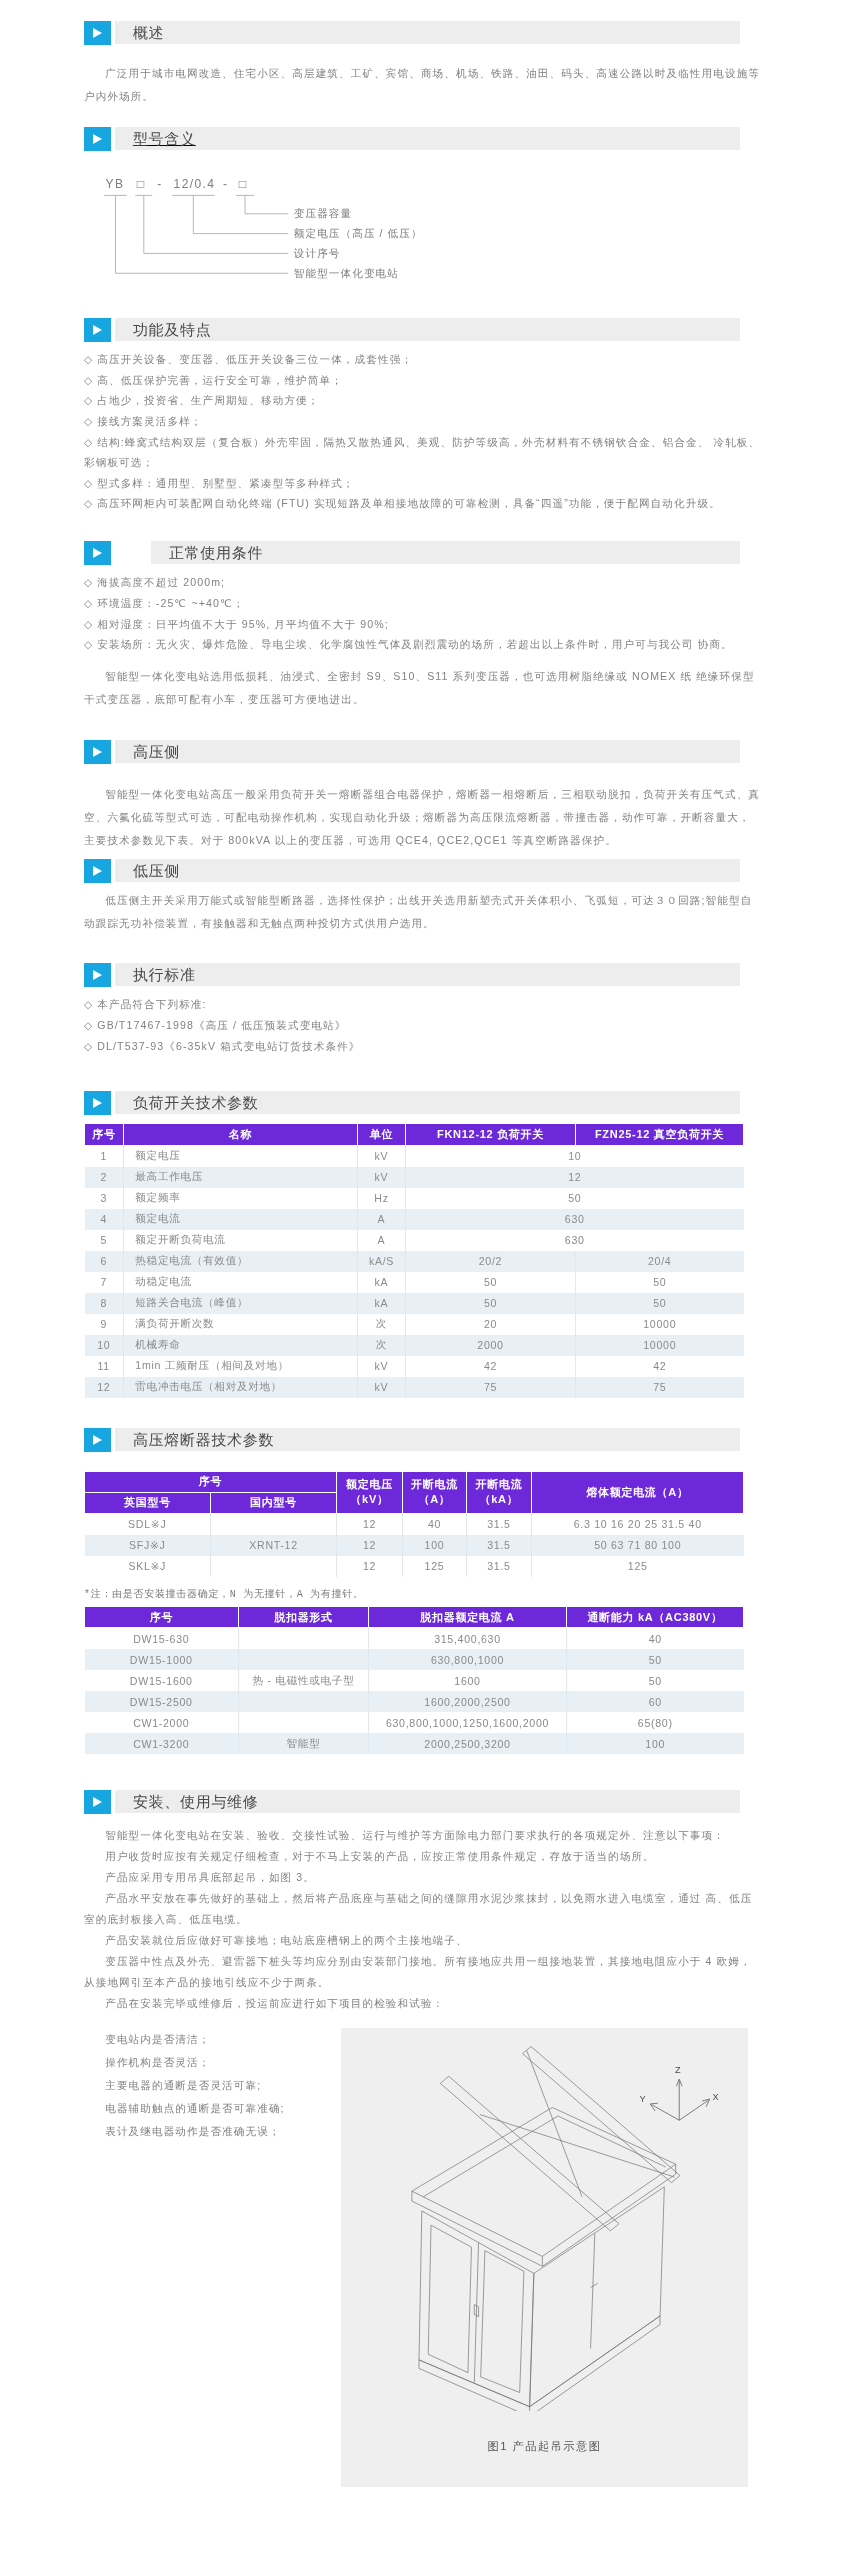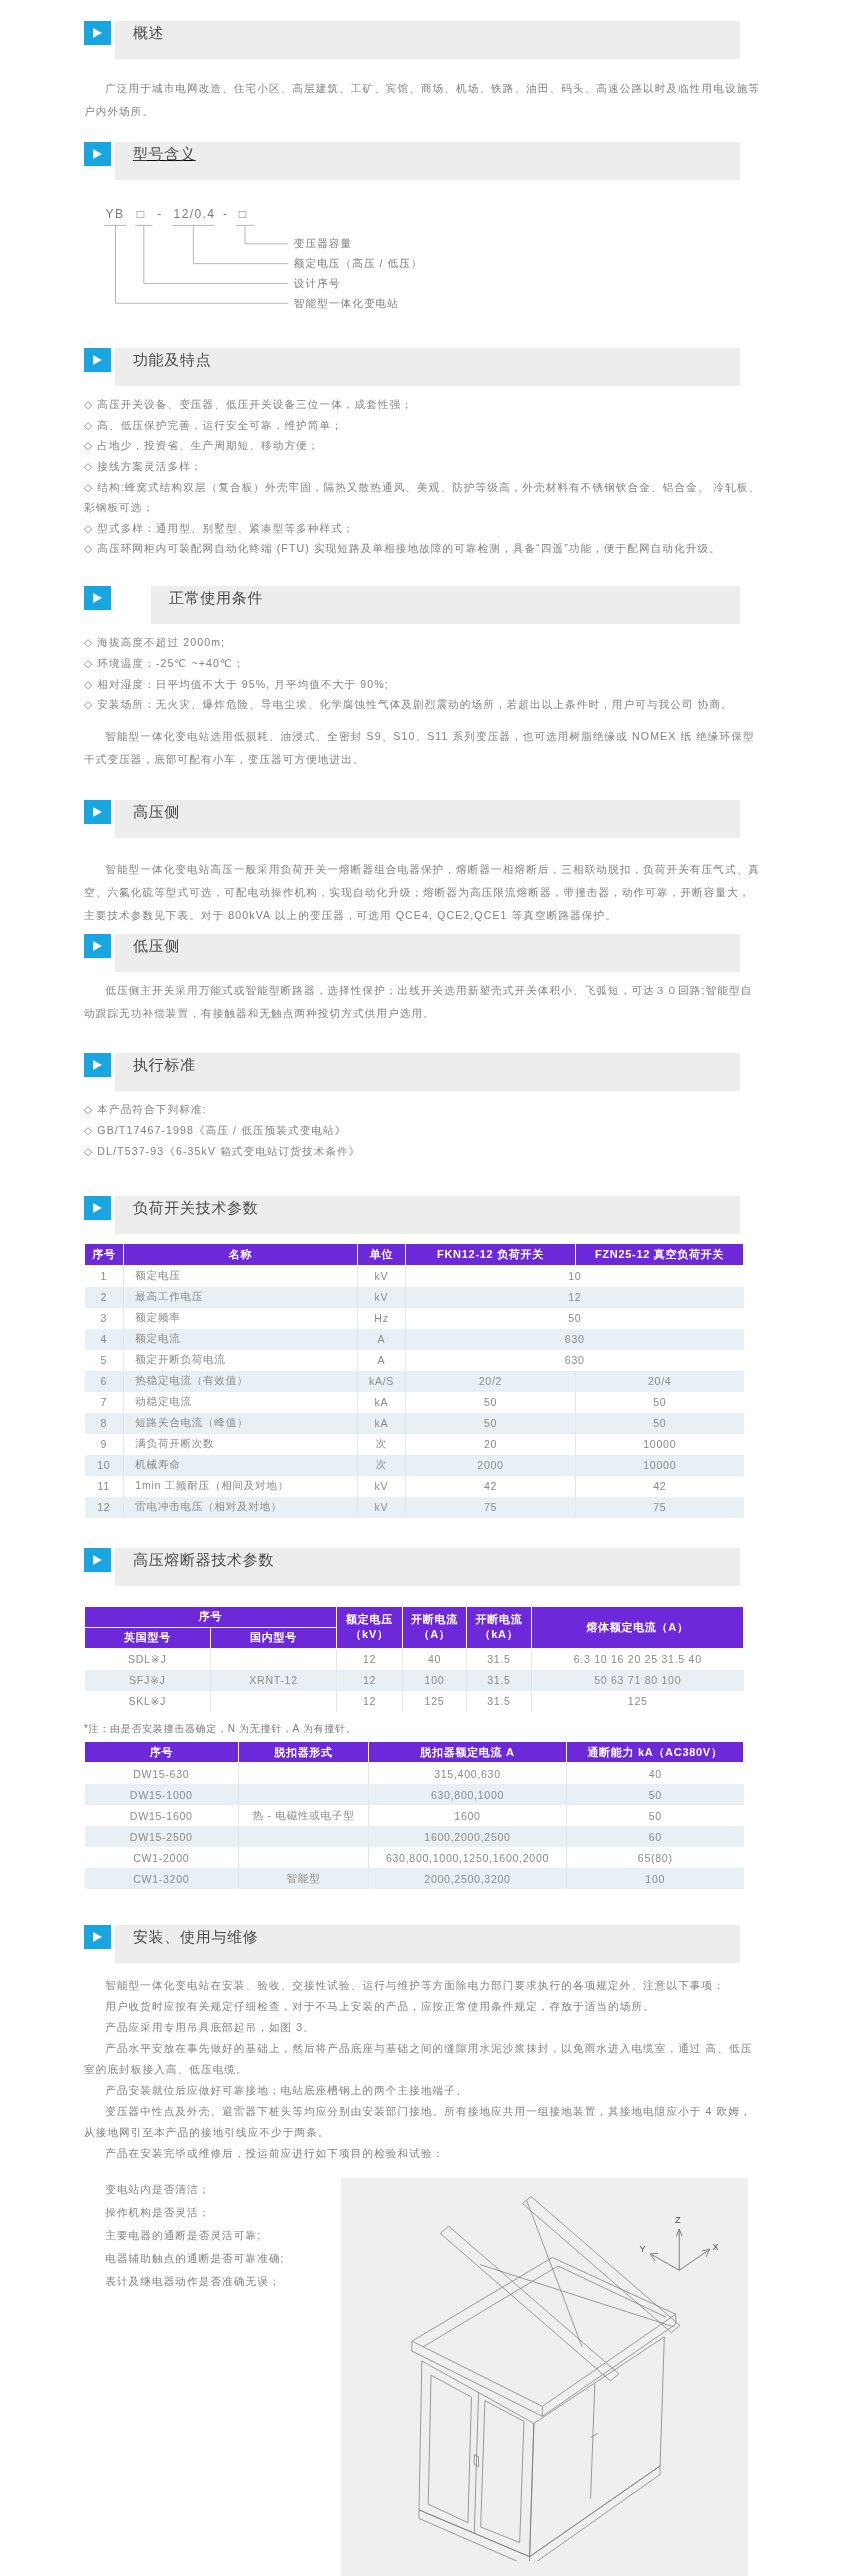--- a/index.html
+++ b/index.html
@@ -1,20 +1,20 @@
 <!DOCTYPE html>
 <html style="font-size:11.3px"><head>
 <meta charset="utf-8">
 <style>
   html,body{margin:0;padding:0;}
   body{width:841px;background:#ffffff;font-family:"Liberation Sans","DejaVu Sans",sans-serif;}
   .content{padding:21px 79px 15px 84px;}
 
   
-  .sec-header{display:flex;width:656px;height:38px;}
+  .sec-header{display:flex;width:656px;height:23px;}
   .arrow-box{width:27px;height:24px;background:#18a6e0;flex:none;display:flex;align-items:center;justify-content:center;margin-right:3.5px;}
   .tri{width:0;height:0;border-left:9.2px solid #ffffff;border-top:5.7px solid transparent;border-bottom:5.7px solid transparent;}
   .sec-title{flex:1;background:#ededed;font-size:15px;color:#4a4a4a;line-height:24px;padding-left:18.4px;letter-spacing:0.7px;}
 
   
   .para{font-size:10.6px;color:#828282;line-height:23px;letter-spacing:1.1px;text-indent:2em;margin:0;}
   .blist div{font-size:10.6px;color:#828282;line-height:20.6px;letter-spacing:1.1px;}
   .blist{margin-top:8.5px;}
   .plist div{font-size:10.6px;color:#828282;line-height:21px;letter-spacing:1.1px;text-indent:2em;}
 
@@ -28,21 +28,21 @@
   #transformer-para{margin-top:10px;}
   #hdr-hv{margin-top:29px;}
   #hv-para{margin-top:20px;}
   #hdr-lv{margin-top:7px;}
   #lv-para{margin-top:7px;}
   #hdr-standards{margin-top:28px;}
   #hdr-loadswitch{margin-top:35px;}
   #tbl-load{margin-top:8.5px;}
   #hdr-fuse{margin-top:30px;}
   #tbl-fuse{margin-top:20px;}
-  #fuse-note{margin-top:10px;font-size:10px;color:#7a7a7a;letter-spacing:0.7px;}
+  #fuse-note{margin-top:10px;font-size:10px;color:#7a7a7a;letter-spacing:0.7px;font-family:Liberation Mono, monospace;}
   #tbl-breaker{margin-top:5.7px;}
   #hdr-install{margin-top:36px;}
   #install-paras{margin-top:11.3px;}
 
   
   table.dtable{border-collapse:collapse;table-layout:fixed;width:659px;font-size:10.6px;color:#8a8a8a;text-align:center;letter-spacing:0.7px;}
   table.dtable th{background:#6d28d9;color:#ffffff;font-weight:bold;border:0.7px solid #ffffff;height:20px;font-size:11px;padding:0 2.8px;}
   table.dtable td{height:21px;border-left:0.7px solid #dfe8ee;border-right:0.7px solid #dfe8ee;padding:0 2.8px;overflow:hidden;white-space:nowrap;}
   table.dtable td:first-child{border-left:none;}
   table.dtable td:last-child{border-right:none;}

